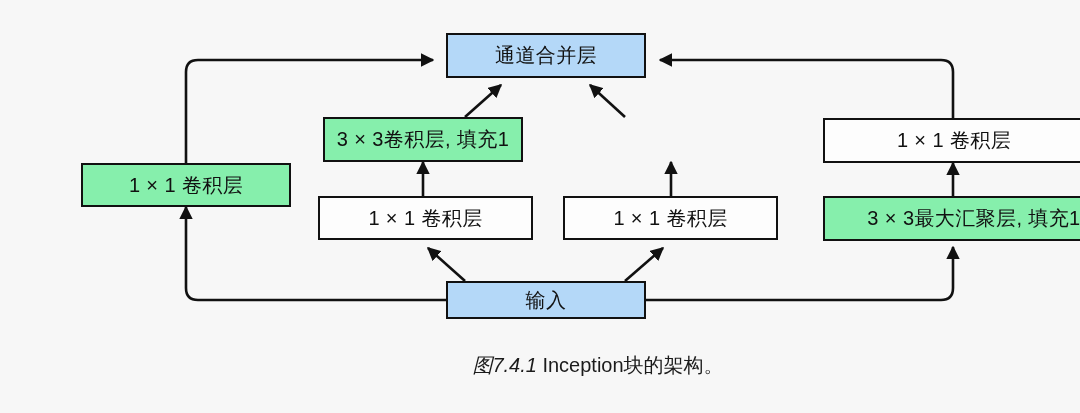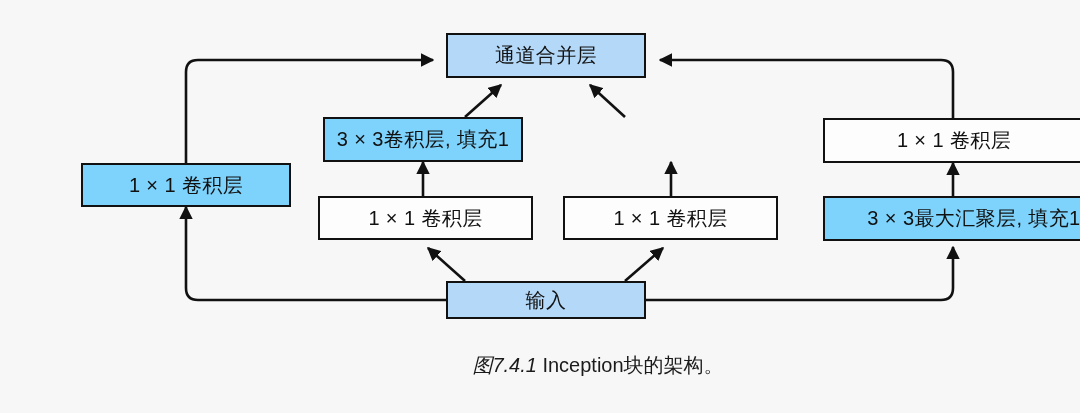--- a/index.html
+++ b/index.html
@@ -16,21 +16,21 @@
     position:absolute;
     box-sizing:border-box;
     border:2.5px solid #111;
     display:flex;align-items:center;justify-content:center;
     color:#111;
     font-size:20px;
     letter-spacing:.4px;
     white-space:nowrap;
     z-index:3;
   }
-  .fill-bright{background:#7dd3fc;}
+  .fill-bright{background:#86efac;}
   .fill-light{background:#b4d8f8;}
   .fill-white{background:#fdfdfd;}
 
   #caption{
     position:absolute;left:0;top:352px;width:1080px;
     text-align:center;
     font-size:20px;
     color:#1b1b1b;
     z-index:4;
     padding-left:25px;

